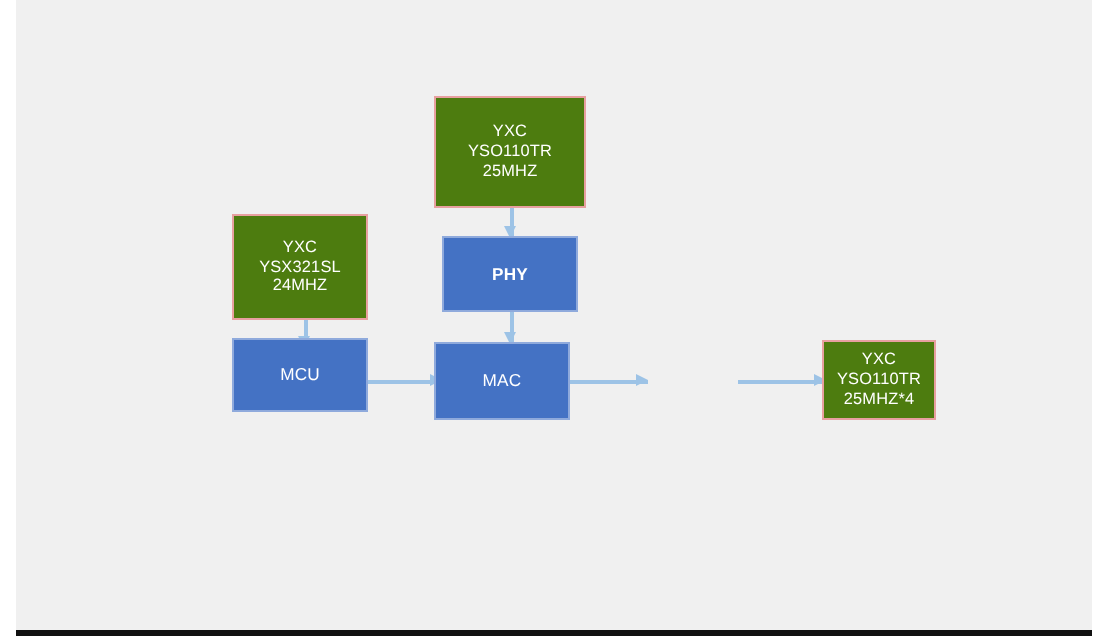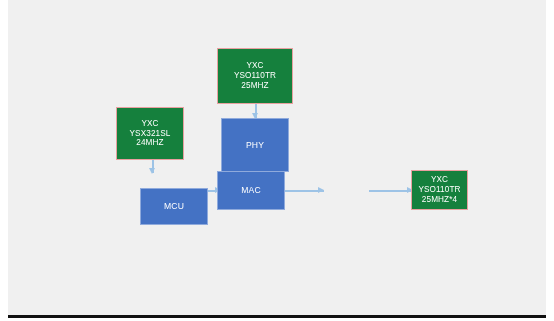--- a/index.html
+++ b/index.html
@@ -34,21 +34,21 @@
     line-height: 1.18;
     letter-spacing: 0.1px;
     white-space: pre-line;
     overflow: hidden;
   }
   .node.blue {
     background: #4472c4;
     border: 1px solid #8faadc;
   }
   .node.red {
-    background: #15803d;
+    background: #4d7c0f;
     border: 1px solid #e8a0a0;
   }
   .node-label {
     display: block;
     padding: 0 2px;
   }
   .fs-small { font-size: 8.2px; }
   .fs-mid   { font-size: 8.6px; }
   .fs-cjk   { font-size: 8.4px; }
 
@@ -104,25 +104,25 @@
 YSO110TR
 25MHZ</span>
   </div>
 
   <div class="node red" style="left:108px; top:107px; width:68px; height:53px;">
     <span class="node-label fs-small">YXC
 YSX321SL
 24MHZ</span>
   </div>
 
-  <div class="node blue" style="left:213px; top:118px; width:68px; height:54px;">
+  <div class="node blue" style="left:213px; top:118px; width:68px; height:38px;font-weight:bold;">
     <span class="node-label fs-mid">PHY</span>
   </div>
 
-  <div class="node blue" style="left:108px; top:188px; width:68px; height:37px;margin-left:24px;">
+  <div class="node blue" style="left:108px; top:169px; width:68px; height:37px;">
     <span class="node-label fs-mid">MCU</span>
   </div>
 
   <div class="node blue" style="left:209px; top:171px; width:68px; height:39px;">
     <span class="node-label fs-mid">MAC</span>
   </div>
 
 
   <div class="node red" style="left:403px; top:170px; width:57px; height:40px;">
     <span class="node-label fs-small">YXC

